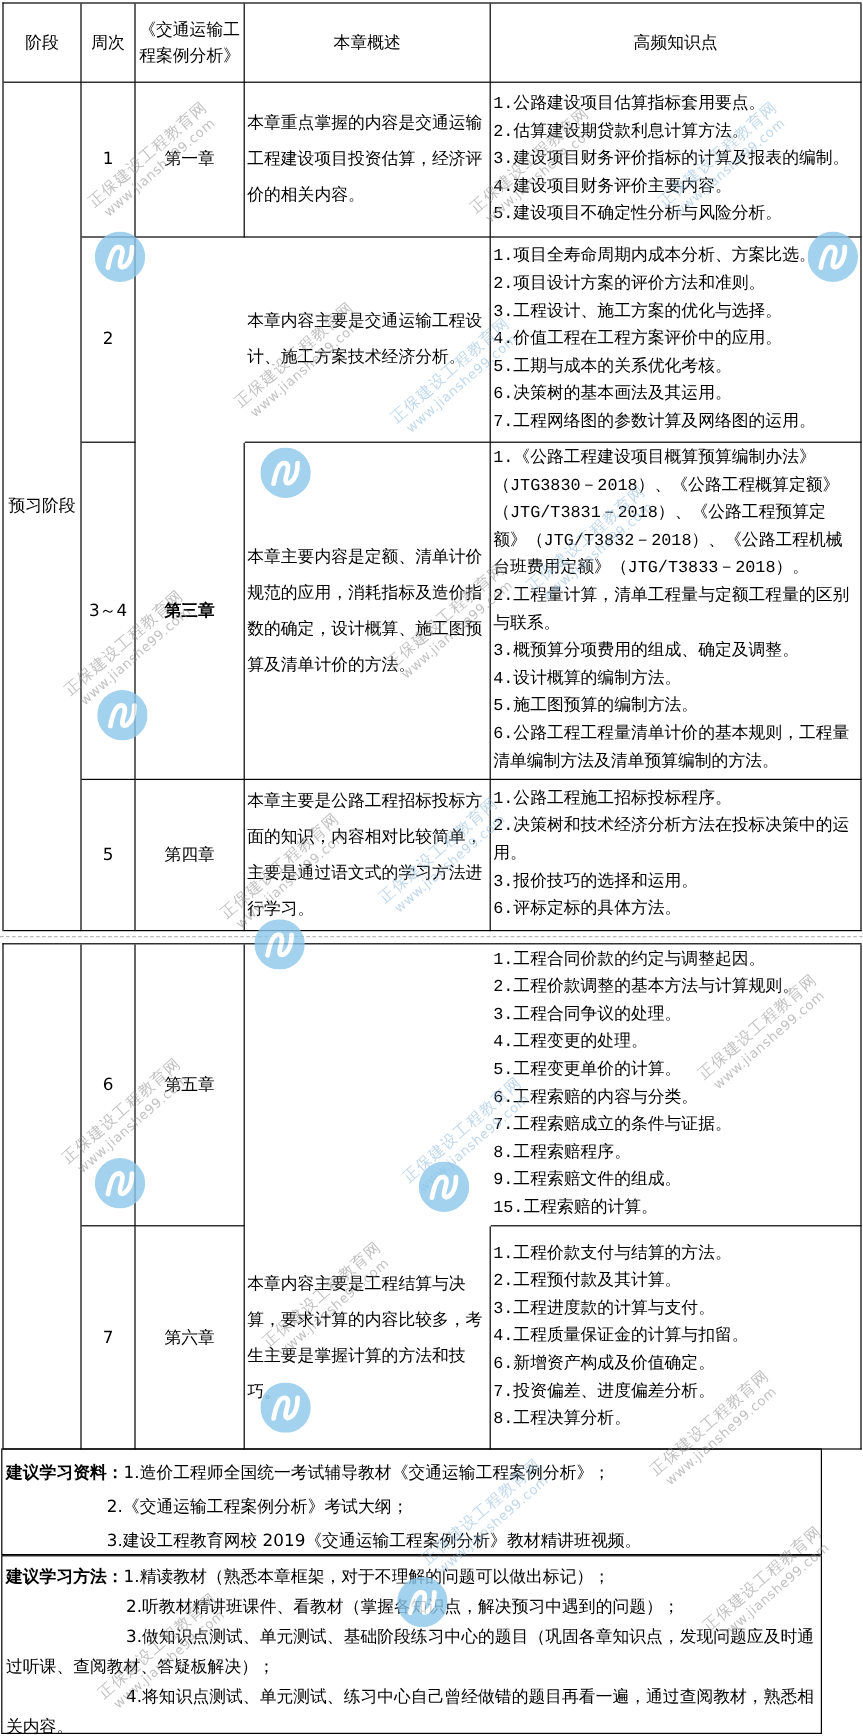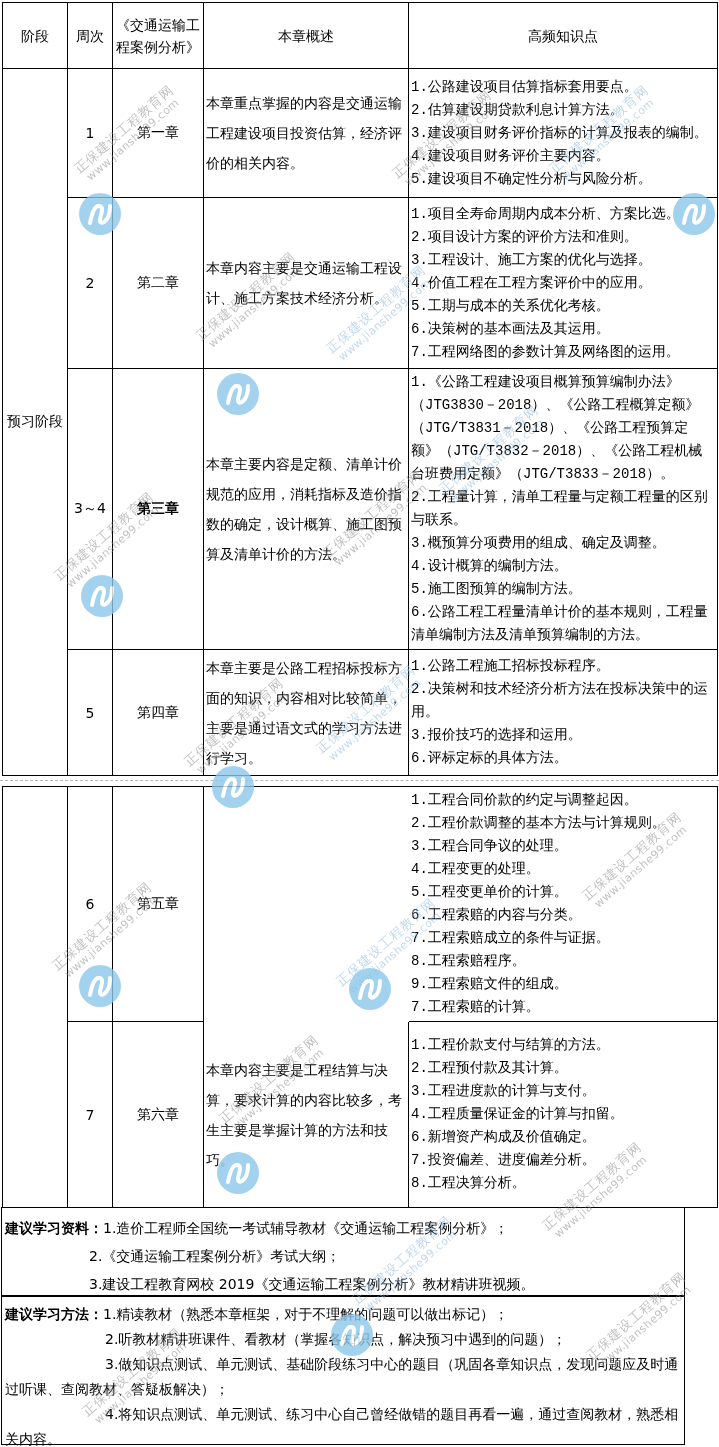--- a/index.html
+++ b/index.html
@@ -63,21 +63,20 @@
       </div>
     <div class="c pts" style="grid-area:2/5">
         <div class="pt">1.公路建设项目估算指标套用要点。</div>
         <div class="pt">2.估算建设期贷款利息计算方法。</div>
         <div class="pt">3.建设项目财务评价指标的计算及报表的编制。</div>
         <div class="pt">4.建设项目财务评价主要内容。</div>
         <div class="pt">5.建设项目不确定性分析与风险分析。</div>
       </div>
 
     <div class="c cen" style="grid-area:3/2">2</div>
-    <div class="c cen" style="grid-area:3/3">第二章</div>
     <div class="c ov" style="grid-area:3/4">
         <div>本章内容主要是交通运输工程设计、施工方案技术经济分析。</div>
       </div>
     <div class="c pts" style="grid-area:3/5">
         <div class="pt">1.项目全寿命周期内成本分析、方案比选。</div>
         <div class="pt">2.项目设计方案的评价方法和准则。</div>
         <div class="pt">3.工程设计、施工方案的优化与选择。</div>
         <div class="pt">4.价值工程在工程方案评价中的应用。</div>
         <div class="pt">5.工期与成本的关系优化考核。</div>
         <div class="pt">6.决策树的基本画法及其运用。</div>
@@ -121,21 +120,21 @@
     <div class="c pts" style="grid-area:1/5">
         <div class="pt">1.工程合同价款的约定与调整起因。</div>
         <div class="pt">2.工程价款调整的基本方法与计算规则。</div>
         <div class="pt">3.工程合同争议的处理。</div>
         <div class="pt">4.工程变更的处理。</div>
         <div class="pt">5.工程变更单价的计算。</div>
         <div class="pt">6.工程索赔的内容与分类。</div>
         <div class="pt">7.工程索赔成立的条件与证据。</div>
         <div class="pt">8.工程索赔程序。</div>
         <div class="pt">9.工程索赔文件的组成。</div>
-        <div class="pt">7.工程索赔的计算。</div>
+        <div class="pt">15.工程索赔的计算。</div>
       </div>
 
     <div class="c cen" style="grid-area:2/2">7</div>
     <div class="c cen" style="grid-area:2/3">第六章</div>
     <div class="c ov" style="grid-area:2/4">
         <div>本章内容主要是工程结算与决算，要求计算的内容比较多，考生主要是掌握计算的方法和技巧。</div>
       </div>
     <div class="c pts" style="grid-area:2/5">
         <div class="pt">1.工程价款支付与结算的方法。</div>
         <div class="pt">2.工程预付款及其计算。</div>

